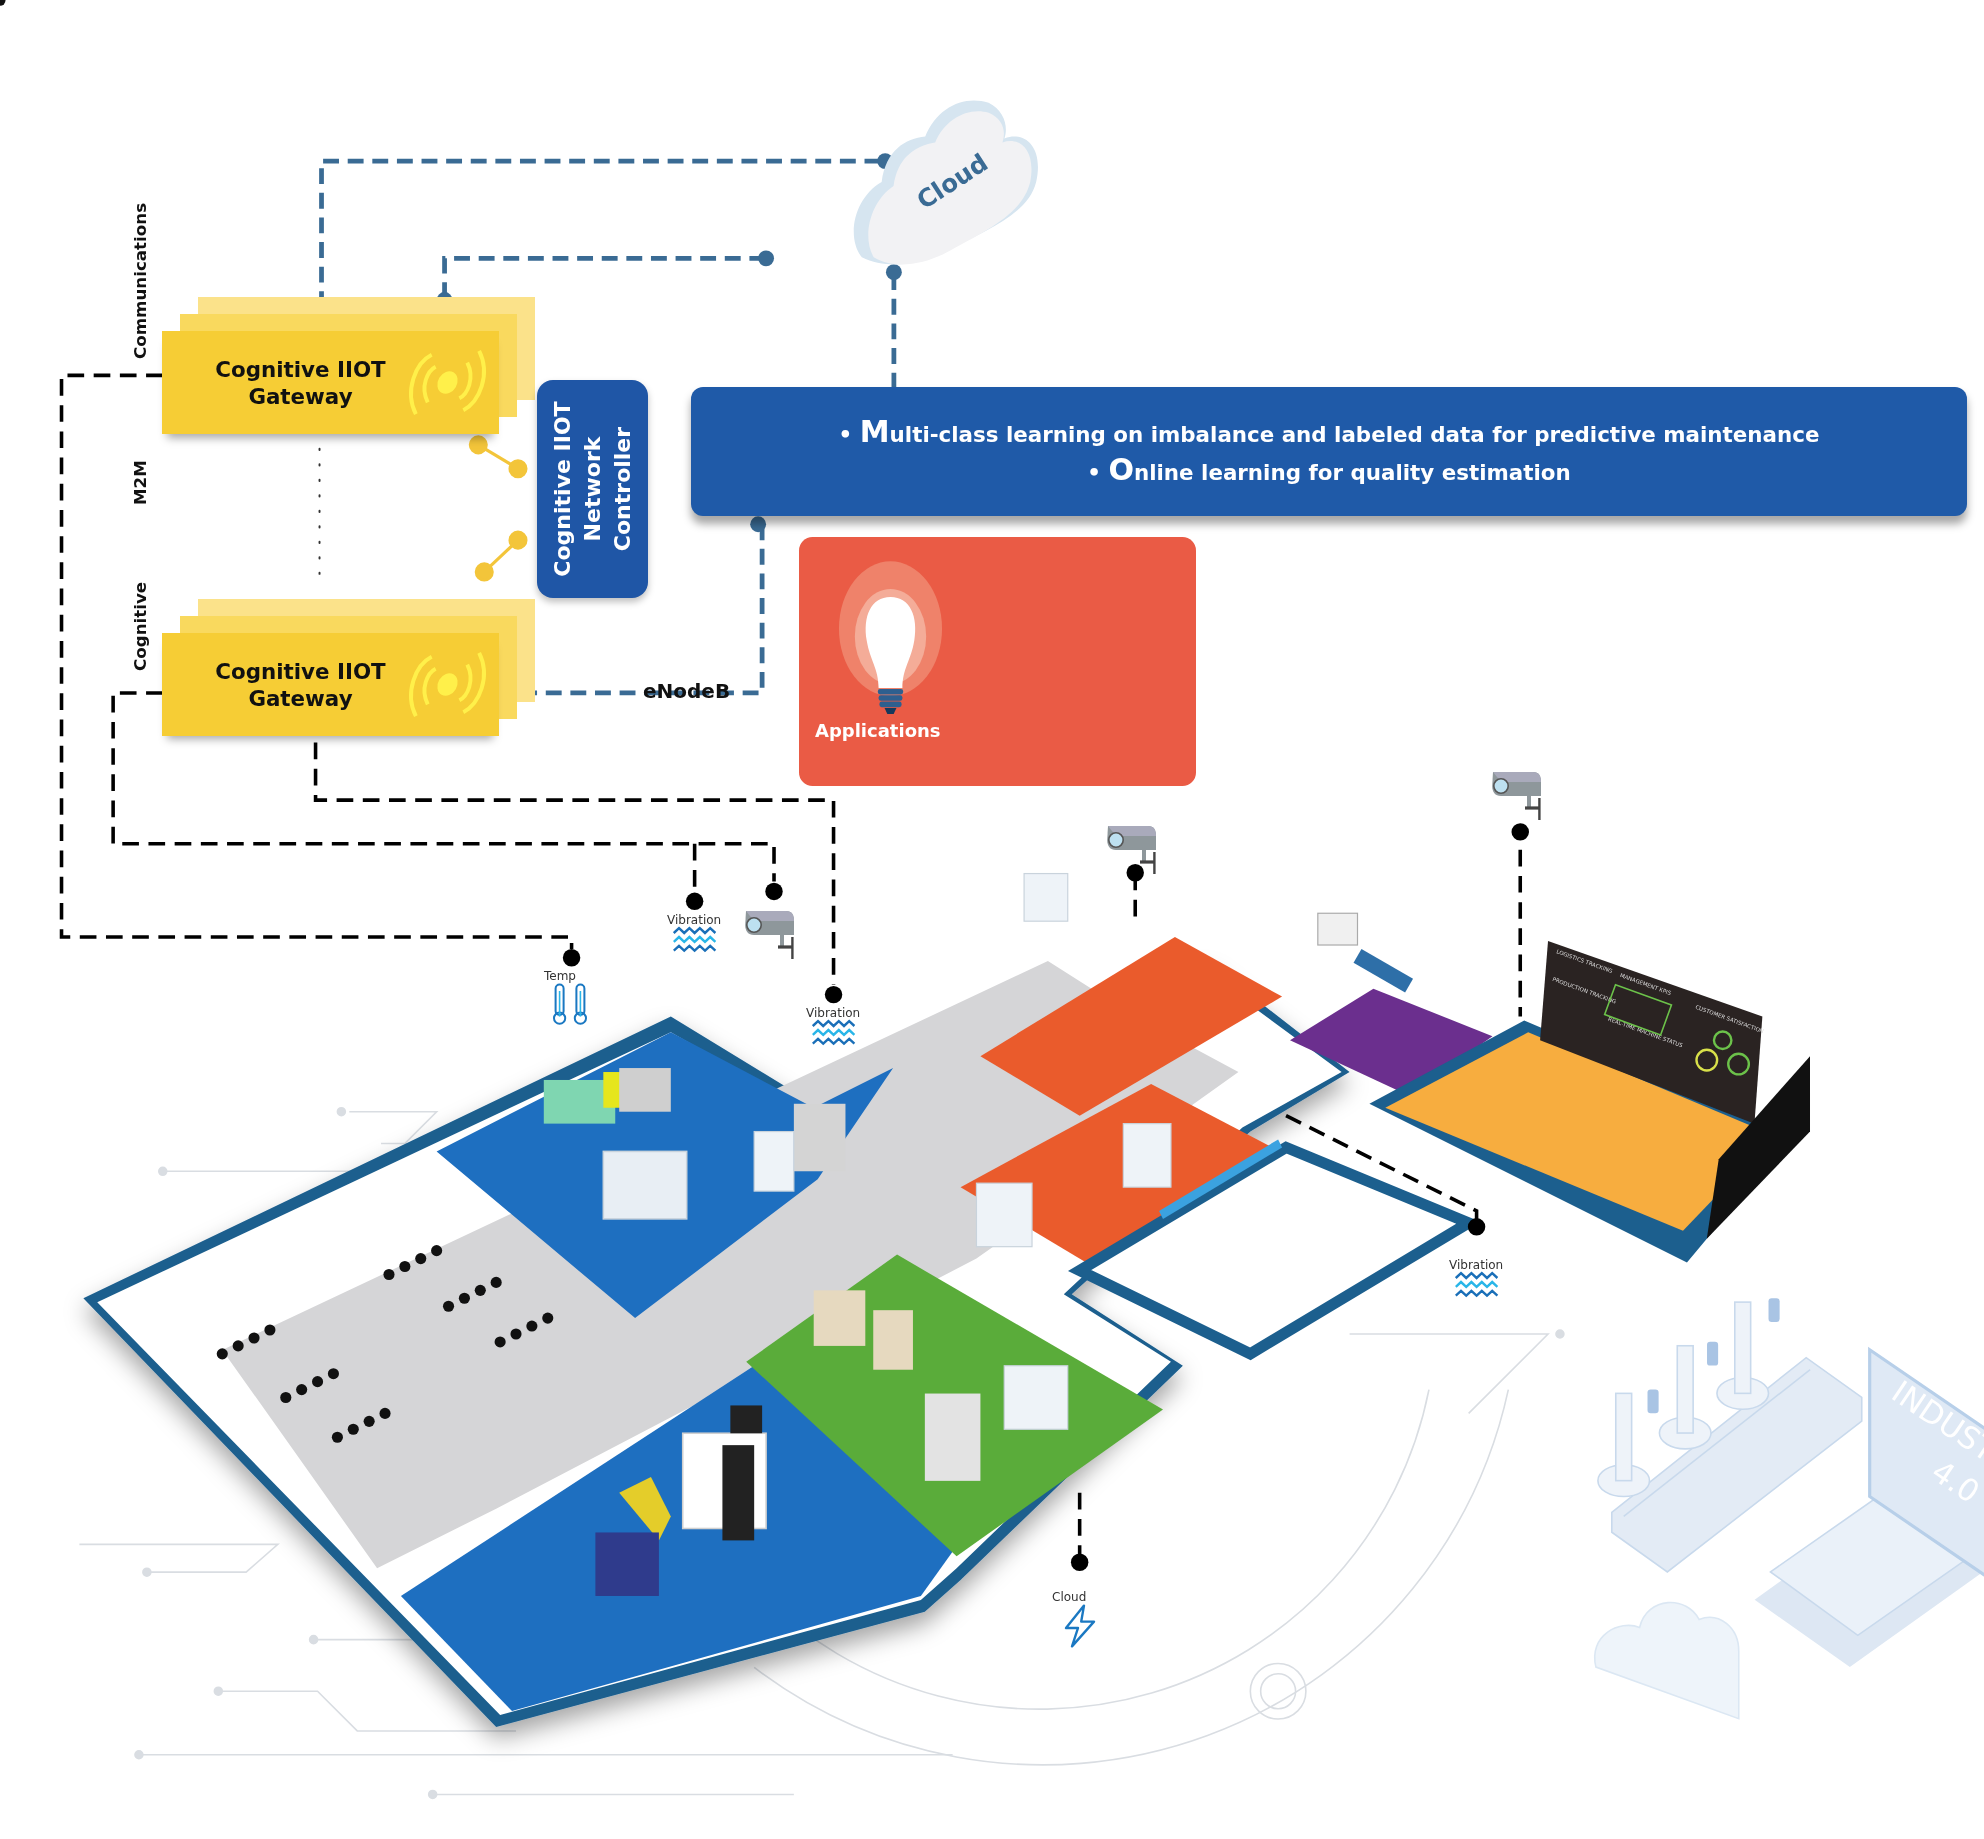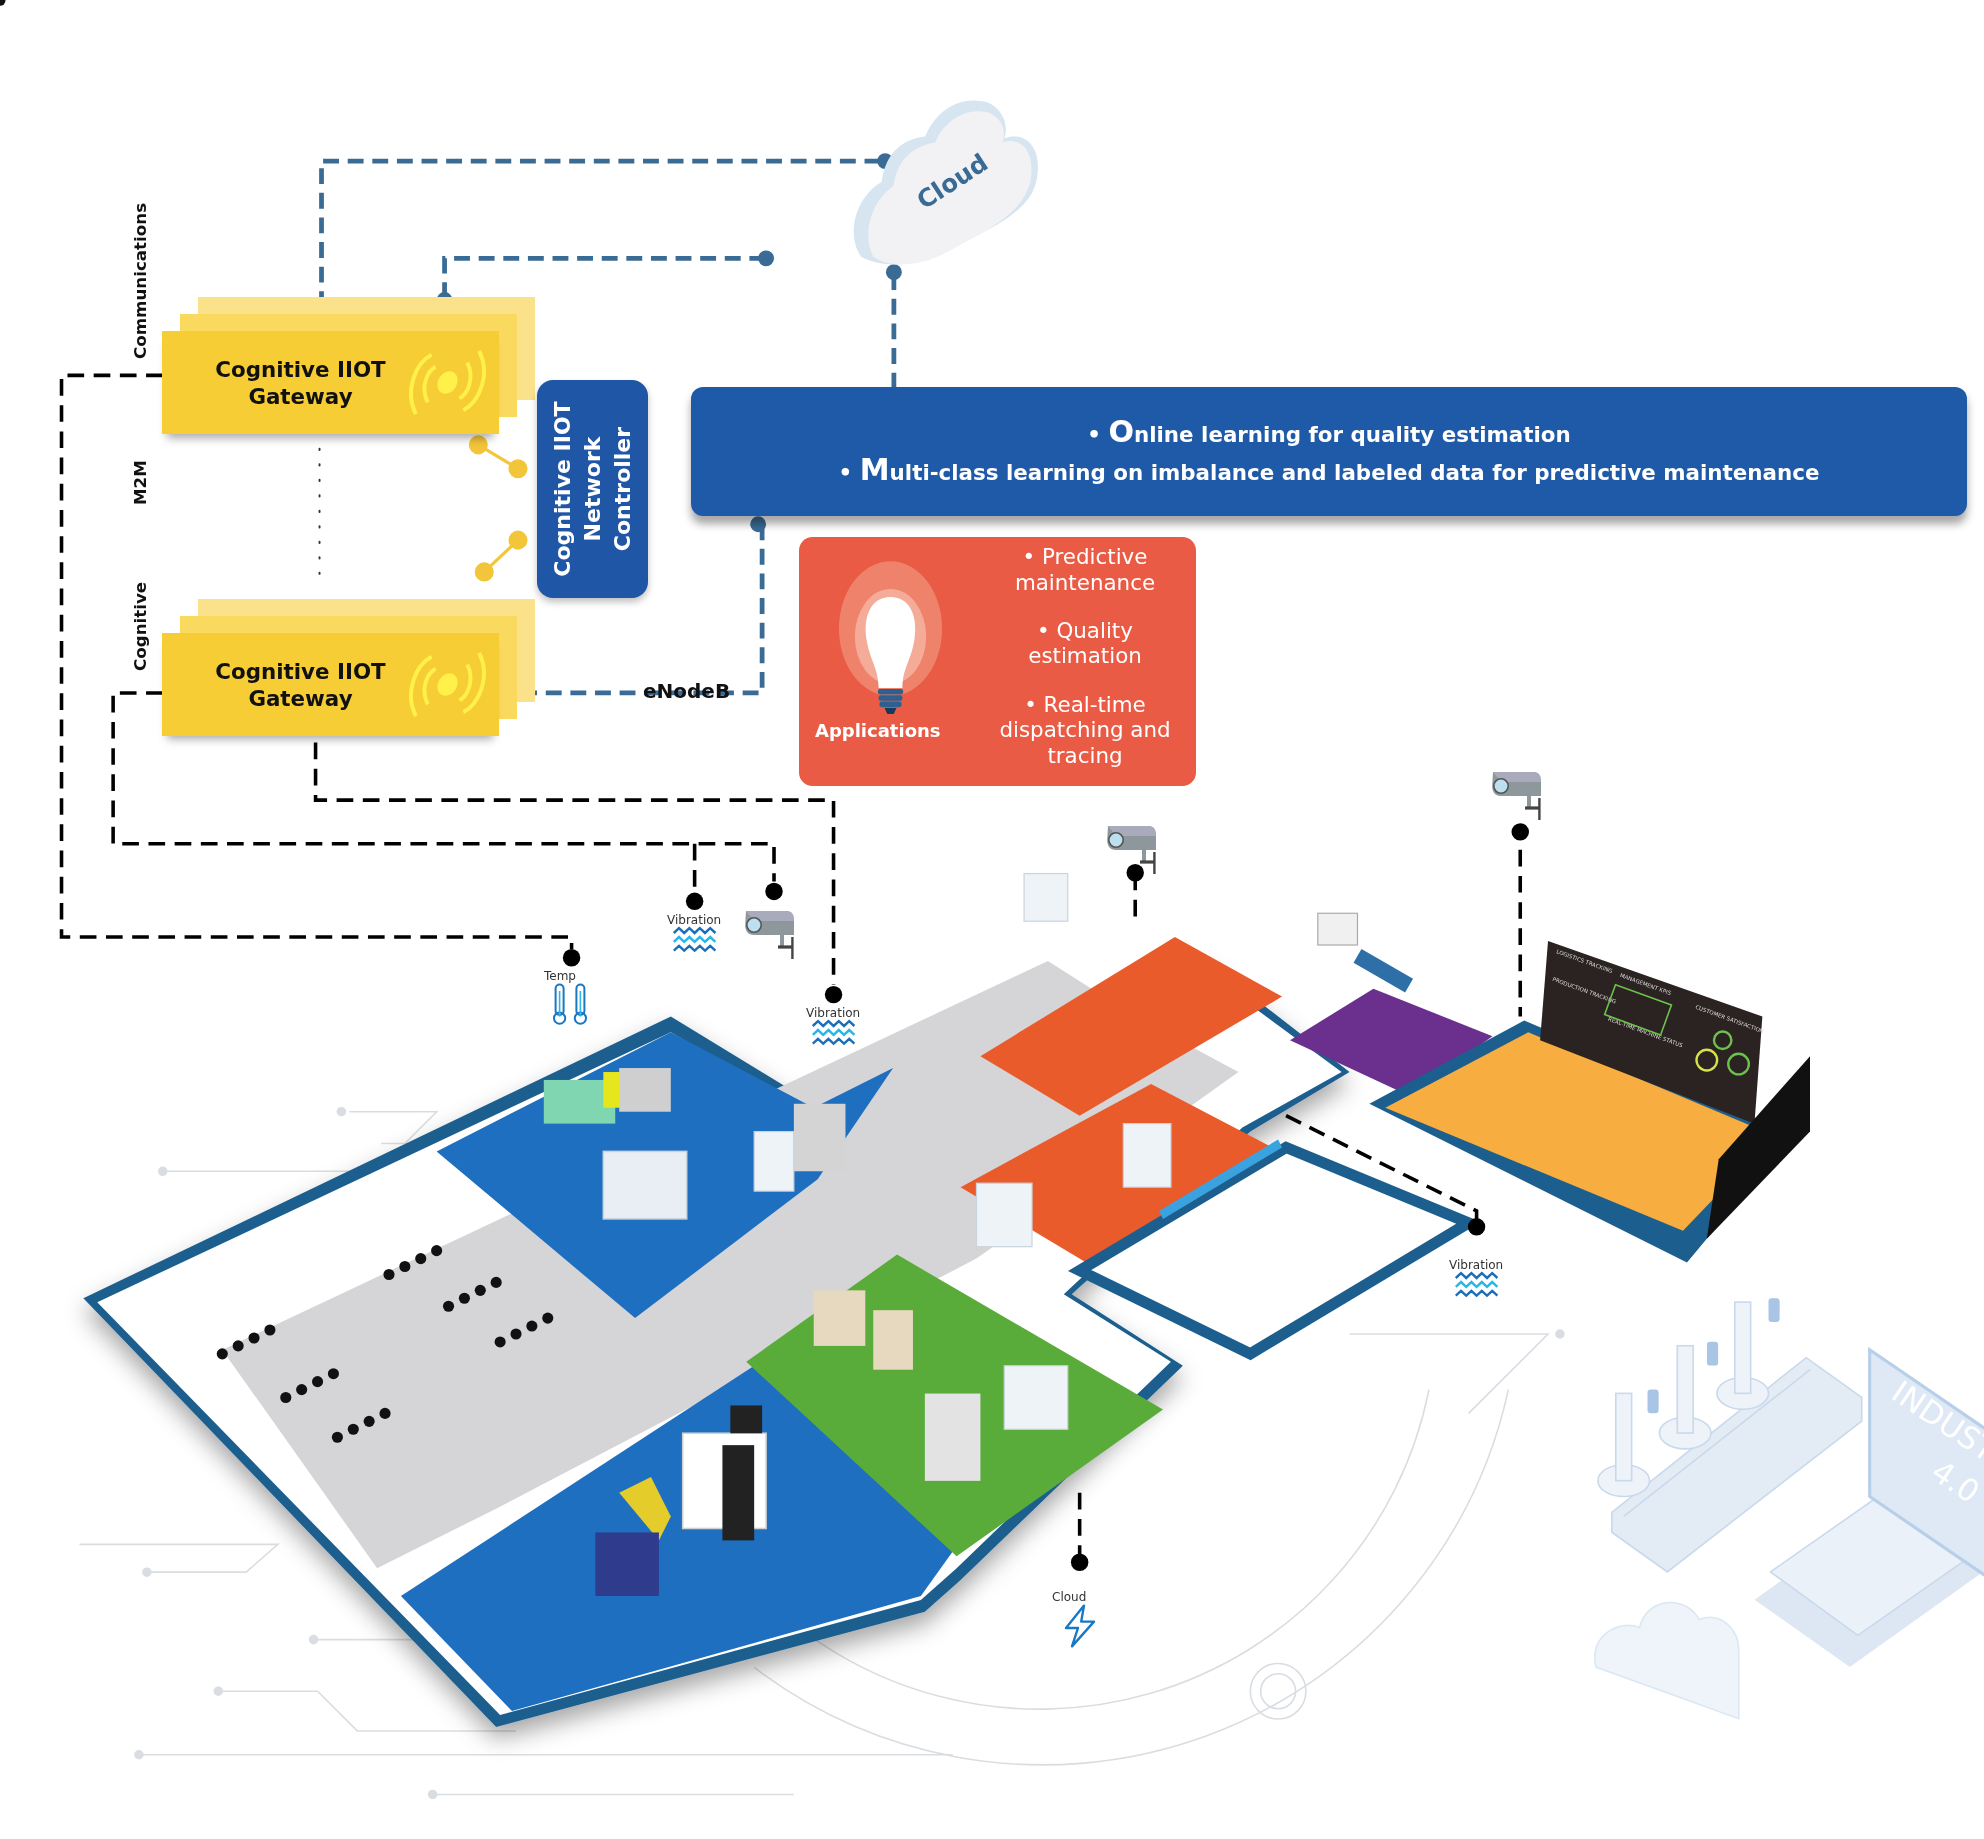--- a/index.html
+++ b/index.html
@@ -302,44 +302,39 @@
   <div class="ctrl-text">
     <div>Cognitive IIOT</div>
     <div>Network</div>
     <div>Controller</div>
   </div>
 </div>
 
 <div class="banner">
   <div class="banner-line">
     <span>•</span>
-    <span class="big">O</span><span>nline learning for quality estimation</span>
+    <span class="big">M</span><span>ulti-class learning on imbalance and labeled data for predictive maintenance</span>
   </div>
   <div class="banner-line">
     <span>•</span>
-    <span class="big">M</span><span>ulti-class learning on imbalance and labeled data for predictive maintenance</span>
+    <span class="big">O</span><span>nline learning for quality estimation</span>
   </div>
 </div>
 
 <div class="apps">
   <svg class="abs" style="left:36px;top:24px;" width="111" height="167" viewBox="0 0 280 420">
     <ellipse cx="140" cy="170" rx="130" ry="170" fill="#ef826a"></ellipse>
     <ellipse cx="140" cy="190" rx="90" ry="120" fill="#f4ac98"></ellipse>
     <path d="M140 90 C90 90 70 140 80 200 C88 250 110 270 110 320 L170 320 C170 270 192 250 200 200 C210 140 190 90 140 90 Z" fill="#ffffff"></path>
     <rect x="108" y="322" width="64" height="14" rx="6" fill="#2e5f8f"></rect>
     <rect x="110" y="338" width="60" height="14" rx="6" fill="#2e5f8f"></rect>
     <rect x="112" y="354" width="56" height="14" rx="6" fill="#2e5f8f"></rect>
     <path d="M125 370 L155 370 L148 385 L132 385 Z" fill="#16395c"></path>
   </svg>
   <div class="apps-title">Applications</div>
-  <div class="apps-list">
-    <div class="apps-item">• Predictive maintenance</div>
-    <div class="apps-item">• Quality estimation</div>
-    <div class="apps-item">• Real-time dispatching and tracing</div>
-  </div>
 </div>
 
 <div class="enodeb">eNodeB</div>
 
 <div class="sensor-label" style="left:544px;top:969px;">Temp</div>
 <svg class="abs" style="left:550px;top:983px;" width="44" height="44" viewBox="0 0 110 110">
   <g stroke="#1a78c2" stroke-width="5" fill="none">
     <rect x="14" y="4" width="20" height="76" rx="10"></rect>
       <circle cx="24" cy="88" r="14"></circle>
     <rect x="66" y="4" width="20" height="76" rx="10"></rect>

